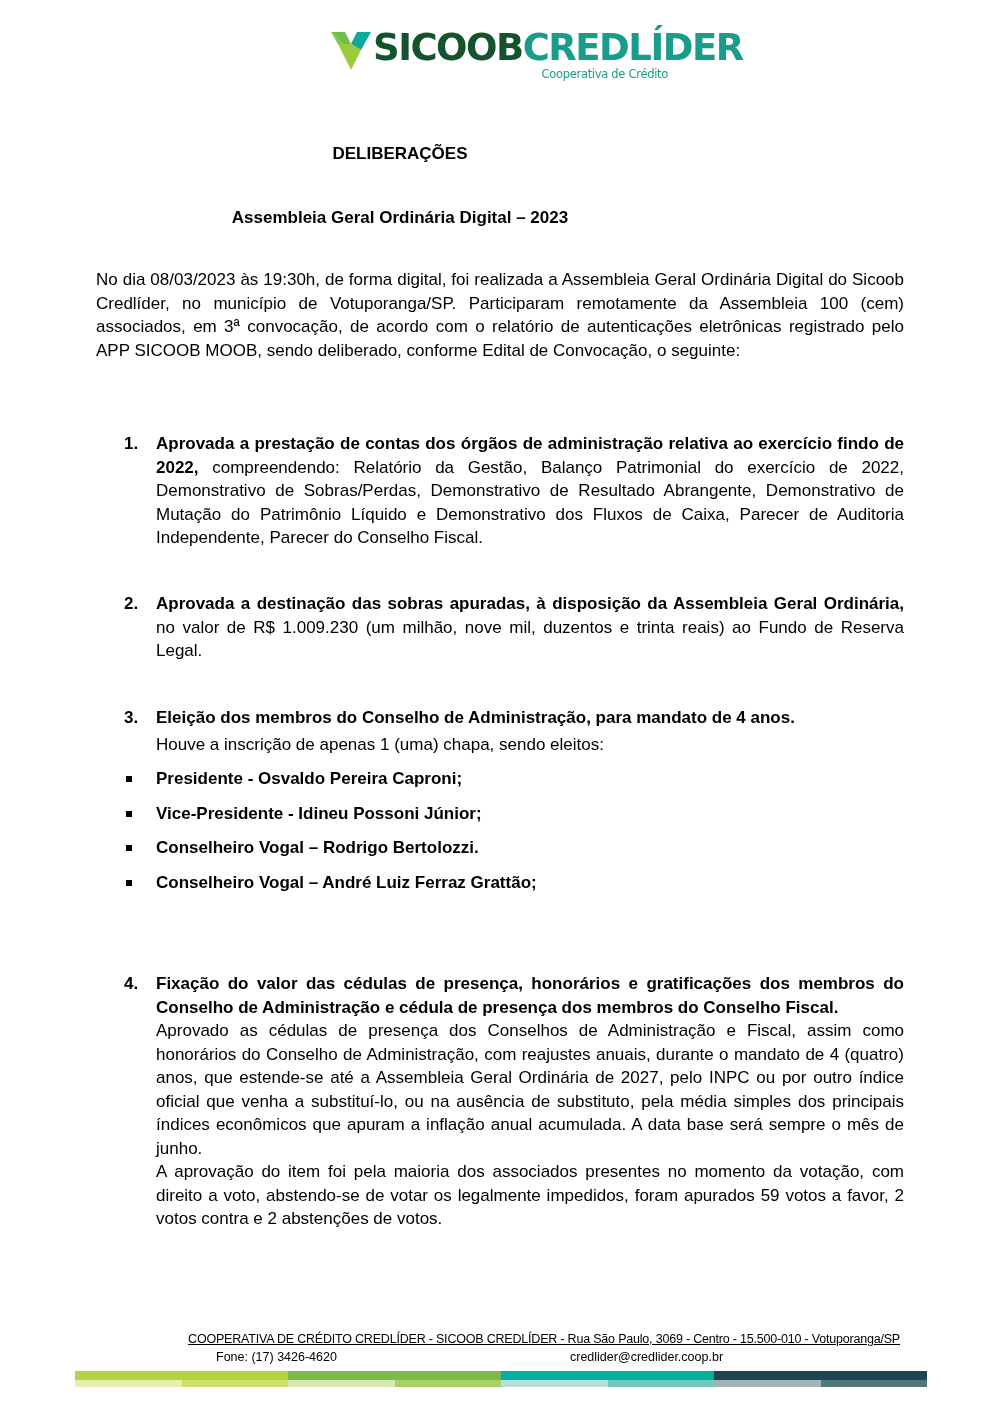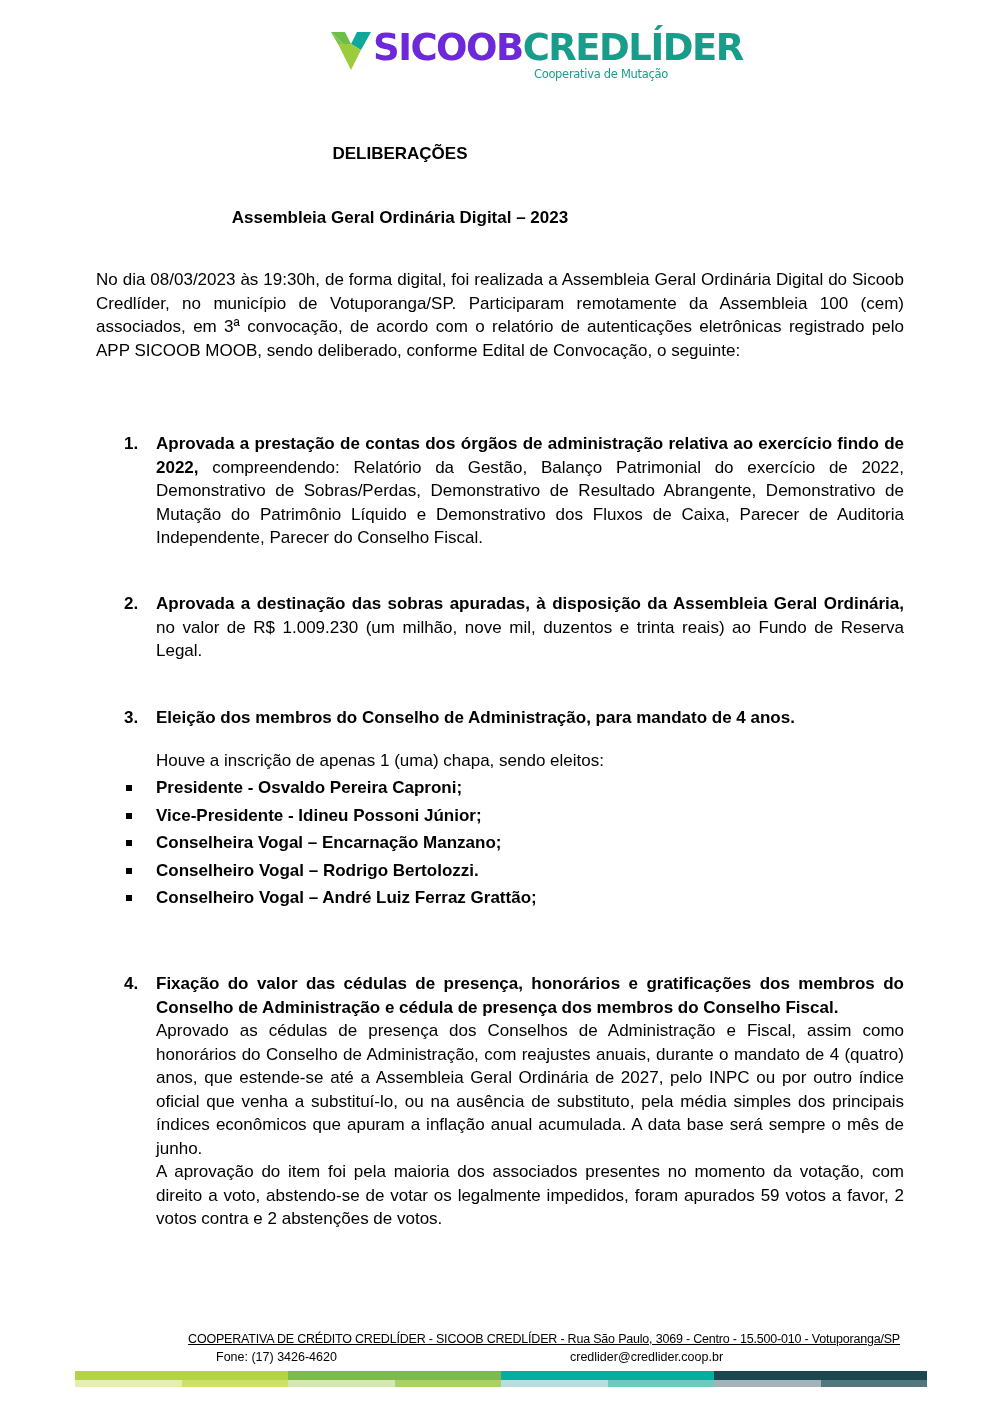--- a/index.html
+++ b/index.html
@@ -2,42 +2,42 @@
 <html><head>
 <meta charset="utf-8">
 <style>
   html, body { margin: 0; padding: 0; background: #ffffff; }
   body { width: 1000px; height: 1414px; position: relative; overflow: hidden; font-family: "Liberation Sans", sans-serif; color: #000; }
 
   
   .logo { position: absolute; left: 331px; top: 28px; height: 56px; width: 340px; }
   .logo-mark { position: absolute; left: 0; top: 2px; width: 40px; height: 42px; }
   .logo-text { position: absolute; left: 42px; top: -2px; font-family: "DejaVu Sans", sans-serif; font-weight: bold; font-size: 37px; letter-spacing: -1.5px; line-height: 44px; white-space: nowrap; }
-  .logo-text .sicoob { color: #6d28d9; }
+  .logo-text .sicoob { color: #14532d; }
   .logo-text .credlider { color: #1a9c8a; margin-top: 40px; }
   .logo-sub { position: absolute; right: 3px; top: 39px; font-family: "DejaVu Sans", sans-serif; font-size: 11.5px; color: #1a9c8a; letter-spacing: -0.3px; white-space: nowrap; }
 
   .title { position: absolute; left: 0; width: 800px; text-align: center; font-weight: bold; font-size: 17px; }
   .title1 { top: 144px; }
   .title2 { top: 208px; }
 
   .para { position: absolute; left: 96px; width: 808px; font-size: 17px; line-height: 23.5px; text-align: justify; }
   .intro { top: 268px; }
 
   .item { position: absolute; left: 96px; width: 808px; font-size: 17px; line-height: 23.5px; }
   .item .num { position: absolute; left: 28px; top: 0; font-weight: bold; }
   .item .body { margin-left: 60px; text-align: justify; }
   .item b { font-weight: bold; }
   .item1 { top: 432px; }
   .item2 { top: 592px; }
   .item3 { top: 706px; }
   .item4 { top: 972px; }
-  .item3 .sub { margin-top: 19px; }
+  .item3 .sub { margin-top: 3px; }
   .bullets { list-style: none; margin: 0; padding: 0; }
-  .bullets li { position: relative; padding-left: 60px; margin-top: 4px; font-weight: bold; line-height: 23.5px; }
+  .bullets li { position: relative; padding-left: 60px; margin-top: 11px; font-weight: bold; line-height: 23.5px; }
   .bullets li .sq { position: absolute; left: 30px; top: 9px; width: 6px; height: 6px; background: #000; }
 
   .footer-line1 { position: absolute; left: 95px; width: 805px; top: 1332px; font-size: 12.5px; text-align: right; text-decoration: underline; white-space: nowrap; letter-spacing: -0.2px; }
   .footer-line2 { position: absolute; top: 1350px; font-size: 12.5px; white-space: nowrap; }
   .footer-phone { left: 216px; }
   .footer-email { left: 570px; }
 
   .stripe { position: absolute; left: 75px; top: 1371px; width: 852px; height: 16px; }
   .stripe .top, .stripe .bot { display: flex; width: 100%; }
   .stripe .top { height: 9px; }
@@ -48,21 +48,21 @@
 <body>
 
 <div class="logo">
   <svg class="logo-mark" viewBox="0 0 40 42" xmlns="http://www.w3.org/2000/svg">
     <polygon points="0,2 14,2 20,14 12,14" fill="#6cc04a"></polygon>
     <polygon points="20,14 26,2 40,2 30,20" fill="#10a89a"></polygon>
     <polygon points="7,14 20,14 30,20 20,40" fill="#9ccb3b"></polygon>
     <polygon points="0,2 12,14 7,14" fill="#7ec242"></polygon>
   </svg>
   <div class="logo-text"><span class="sicoob">SICOOB</span><span class="credlider">CREDLÍDER</span></div>
-  <div class="logo-sub">Cooperativa de Mutação</div>
+  <div class="logo-sub">Cooperativa de Crédito</div>
 </div>
 
 <div class="title title1">DELIBERAÇÕES</div>
 <div class="title title2">Assembleia Geral Ordinária Digital – 2023</div>
 
 <div class="para intro">No dia 08/03/2023 às 19:30h, de forma digital, foi realizada a Assembleia Geral Ordinária Digital do Sicoob Credlíder, no município de Votuporanga/SP. Participaram remotamente da Assembleia 100 (cem) associados, em 3ª convocação, de acordo com o relatório de autenticações eletrônicas registrado pelo APP SICOOB MOOB, sendo deliberado, conforme Edital de Convocação, o seguinte:</div>
 
 <div class="item item1">
   <span class="num">1.</span>
   <div class="body"><b>Aprovada a prestação de contas dos órgãos de administração relativa ao exercício findo de 2022,</b><span> compreendendo: Relatório da Gestão, Balanço Patrimonial do exercício de 2022, Demonstrativo de Sobras/Perdas, Demonstrativo de Resultado Abrangente, Demonstrativo de Mutação do Patrimônio Líquido e Demonstrativo dos Fluxos de Caixa, Parecer de Auditoria Independente, Parecer do Conselho Fiscal.</span></div>
@@ -75,21 +75,21 @@
 
 <div class="item item3">
   <span class="num">3.</span>
   <div class="body">
     <b>Eleição dos membros do Conselho de Administração, para mandato de 4 anos.</b>
     <div class="sub">Houve a inscrição de apenas 1 (uma) chapa, sendo eleitos:</div>
   </div>
   <ul class="bullets">
     <li><span class="sq"></span><span>Presidente - Osvaldo Pereira Caproni;</span></li>
     <li><span class="sq"></span><span>Vice-Presidente - Idineu Possoni Júnior;</span></li>
-    <li><span class="sq"></span><span>Conselheira Vogal – Encarnação Manzano;</span></li>
+    <li><span class="sq"></span></li>
     <li><span class="sq"></span><span>Conselheiro Vogal – Rodrigo Bertolozzi.</span></li>
     <li><span class="sq"></span><span>Conselheiro Vogal – André Luiz Ferraz Grattão;</span></li>
   </ul>
 </div>
 
 <div class="item item4">
   <span class="num">4.</span>
   <div class="body">
     <b>Fixação do valor das cédulas de presença, honorários e gratificações dos membros do Conselho de Administração e cédula de presença dos membros do Conselho Fiscal.</b>
     <div>Aprovado as cédulas de presença dos Conselhos de Administração e Fiscal, assim como honorários do Conselho de Administração, com reajustes anuais, durante o mandato de 4 (quatro) anos, que estende-se até a Assembleia Geral Ordinária de 2027, pelo INPC ou por outro índice oficial que venha a substituí-lo, ou na ausência de substituto, pela média simples dos principais índices econômicos que apuram a inflação anual acumulada. A data base será sempre o mês de junho.</div>

